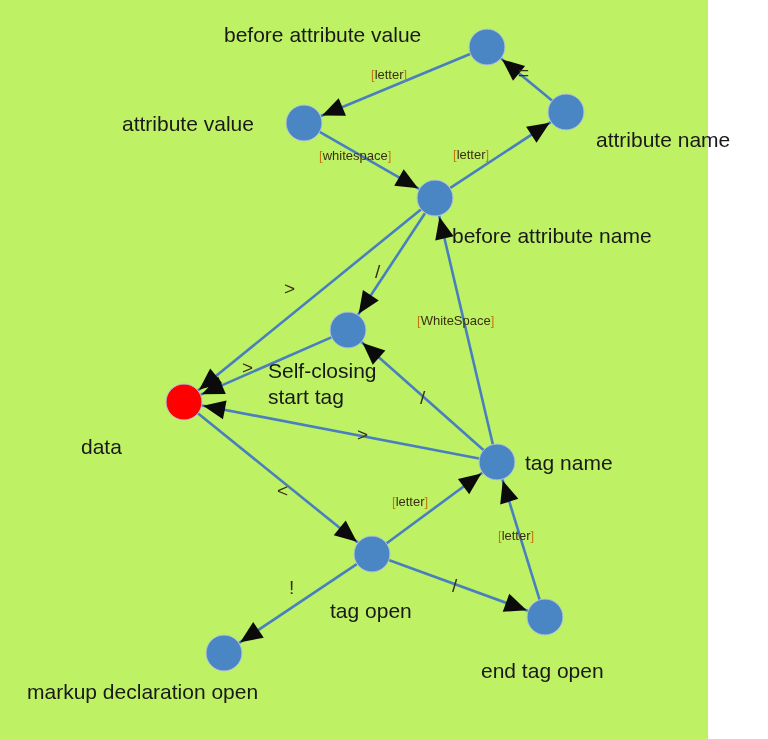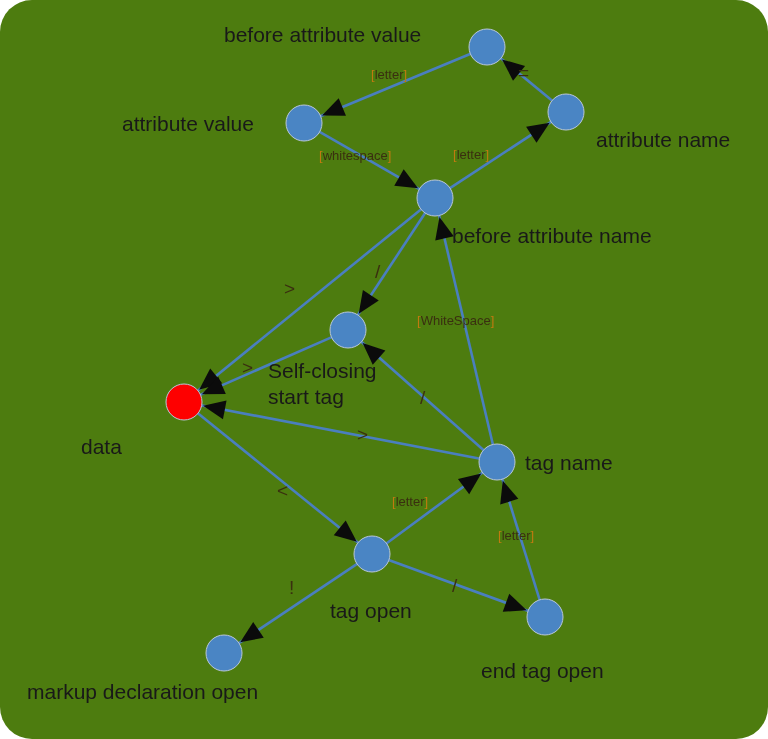--- a/index.html
+++ b/index.html
@@ -8,24 +8,23 @@
     background: #ffffff;
   }
   body {
     width: 768px;
     height: 739px;
     font-family: "Liberation Sans", sans-serif;
     overflow: hidden;
   }
   #diagram-root {
     position: relative;
-    width: 768px;
+    width: 708px;
     height: 739px;
-    background: #4d7c0f;
-    border-radius: 32px;
+    background: #bef264;
   }
   svg#state-machine-svg {
     display: block;
     width: 768px;
     height: 739px;
   }
   .edge-line {
     stroke: #4a7fbf;
     stroke-width: 2.6;
     fill: none;

